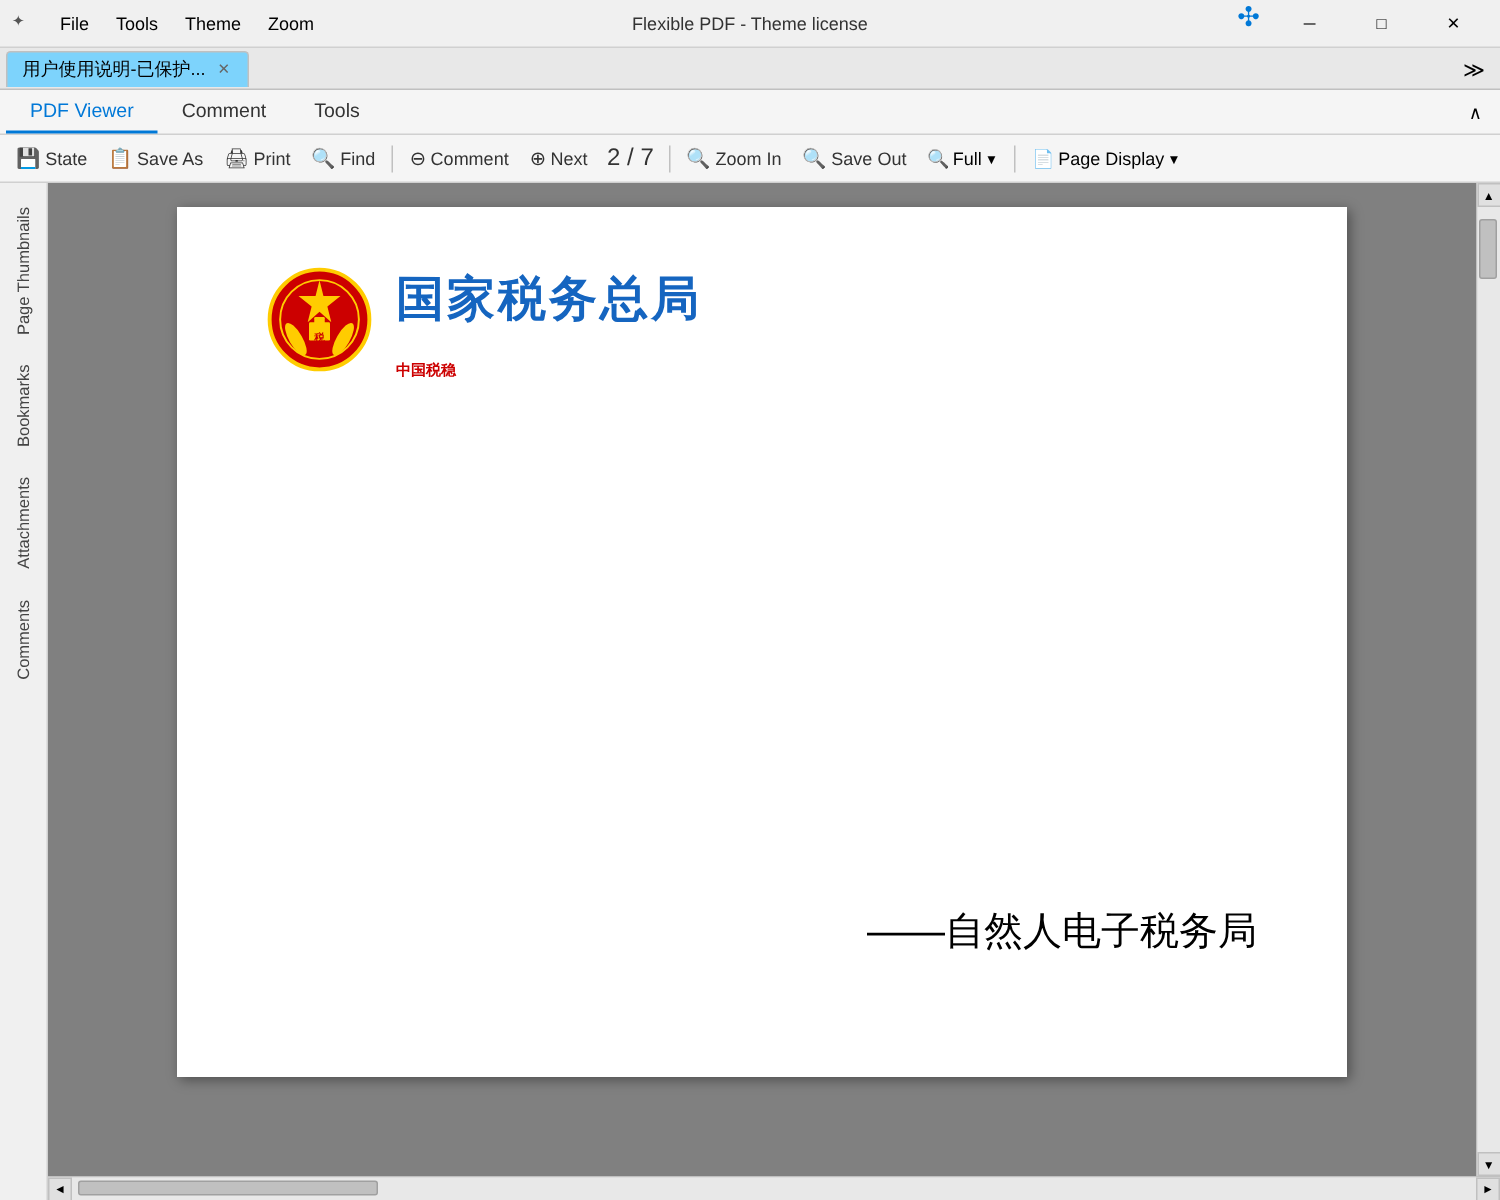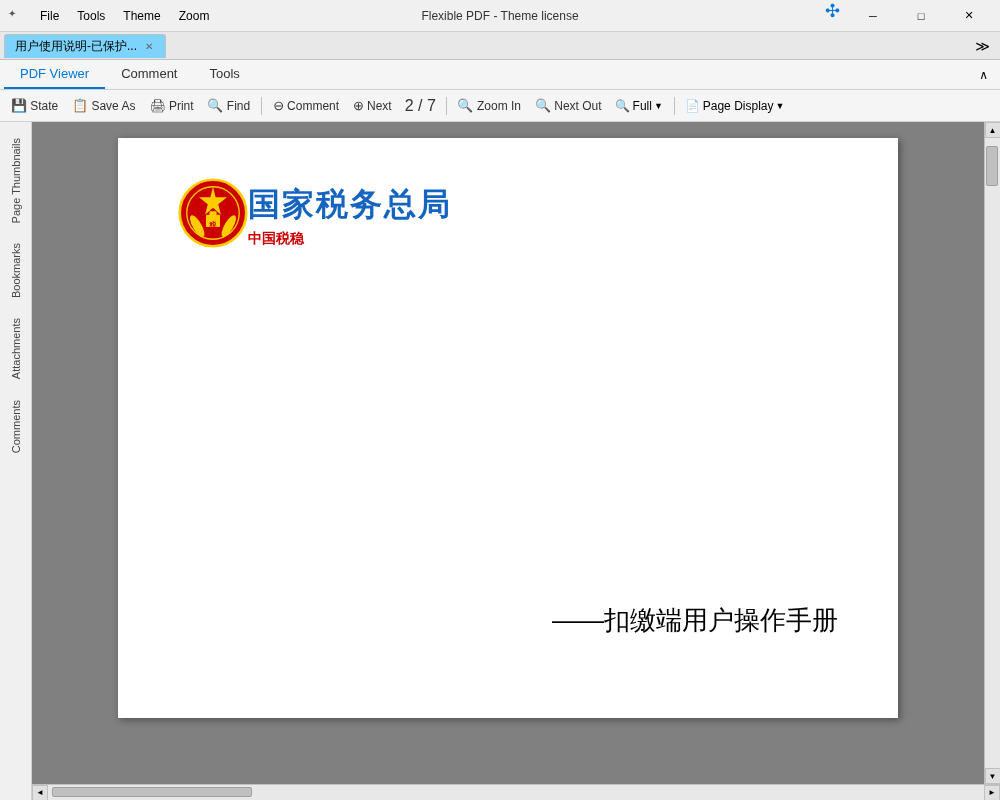--- a/index.html
+++ b/index.html
@@ -296,21 +296,22 @@
       border: 1px solid #a0a0a0;
       border-radius: 2px;
       position: absolute;
       top: 2px;
       left: 4px;
     }
 
     
     .logo-area {
       display: flex;
-      align-items: flex-end;
+      align-items: flex-start;
+      gap: 16px;
       margin-bottom: 40px;
     }
     .logo-emblem {
       width: 70px;
       height: 70px;
     }
     .logo-text-area {
       display: flex;
       flex-direction: column;
     }
@@ -320,25 +321,25 @@
       font-weight: bold;
       font-family: 'SimHei', 'Microsoft YaHei', sans-serif;
       letter-spacing: 2px;
     }
     .logo-sub-text {
       font-size: 13px;
       color: #333;
       letter-spacing: 1px;
     }
     .logo-red-text {
-      font-size: 14px;
+      font-size: 10px;
       color: #cc0000;
       font-weight: bold;
       font-family: Liberation Mono, monospace;
-      margin-top: 3px;
+      margin-top: 18px;
     }
     .main-title {
       font-size: 52px;
       font-weight: bold;
       color: #000;
       text-align: center;
       font-family: 'SimHei', 'Microsoft YaHei', sans-serif;
       margin-top: 60px;
       margin-bottom: 40px;
     }
@@ -423,21 +424,21 @@
     <span> / </span>
     <span>7</span>
   </span>
   <div class="toolbar-sep"></div>
   <div class="toolbar-btn">
     <span class="icon">🔍</span>
     <span>Zoom In</span>
   </div>
   <div class="toolbar-btn">
     <span class="icon">🔍</span>
-    <span>Next Out</span>
+    <span>Save Out</span>
   </div>
   <div class="toolbar-dropdown">
     <span class="icon">🔍</span>
     <span>Full</span>
     <span style="font-size:9px;">▼</span>
   </div>
   <div class="toolbar-sep"></div>
   <div class="toolbar-dropdown">
     <span class="icon">📄</span>
     <span>Page Display</span>
@@ -475,21 +476,21 @@
               <rect x="36" y="38" width="8" height="6" fill="#ffcc00" rx="1"></rect>
               <text x="40" y="56" font-size="8" text-anchor="middle" fill="#cc0000" font-weight="bold">税</text>
             </svg>
             <div class="logo-text-area">
               <span class="logo-main-text">国家税务总局</span>
               <span class="logo-red-text">中国税稳</span>
             </div>
           </div>
 
 
-          <div class="sub-title">——扣缴端用户操作手册</div>
+          <div class="sub-title">——自然人电子税务局</div>
         </div>
       </div>
 
       <div class="scroll-right">
         <div class="scroll-btn">▲</div>
         <div class="scroll-track">
           <div class="scroll-thumb"></div>
         </div>
         <div class="scroll-btn">▼</div>
       </div>

